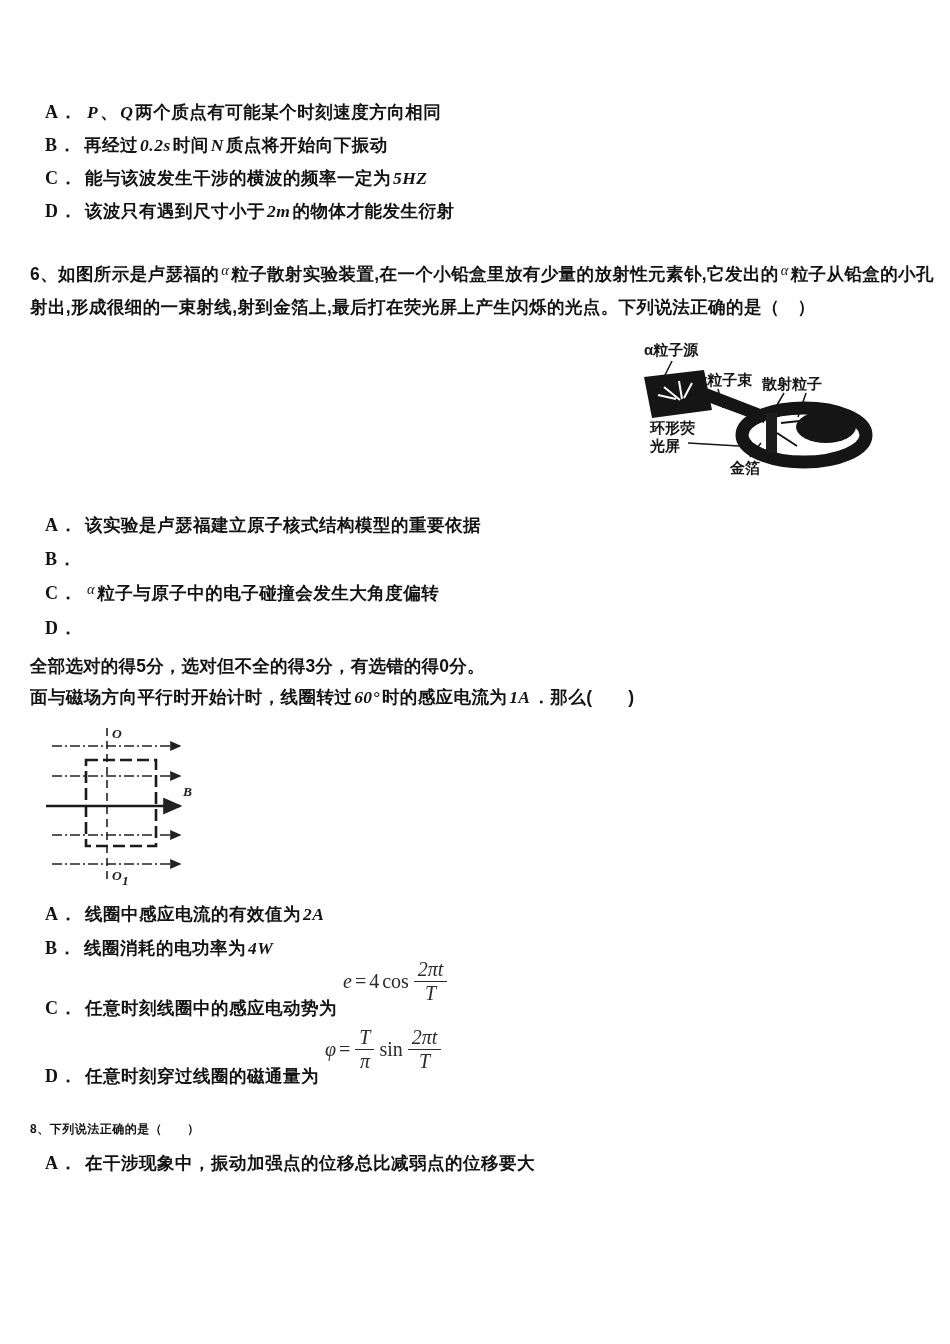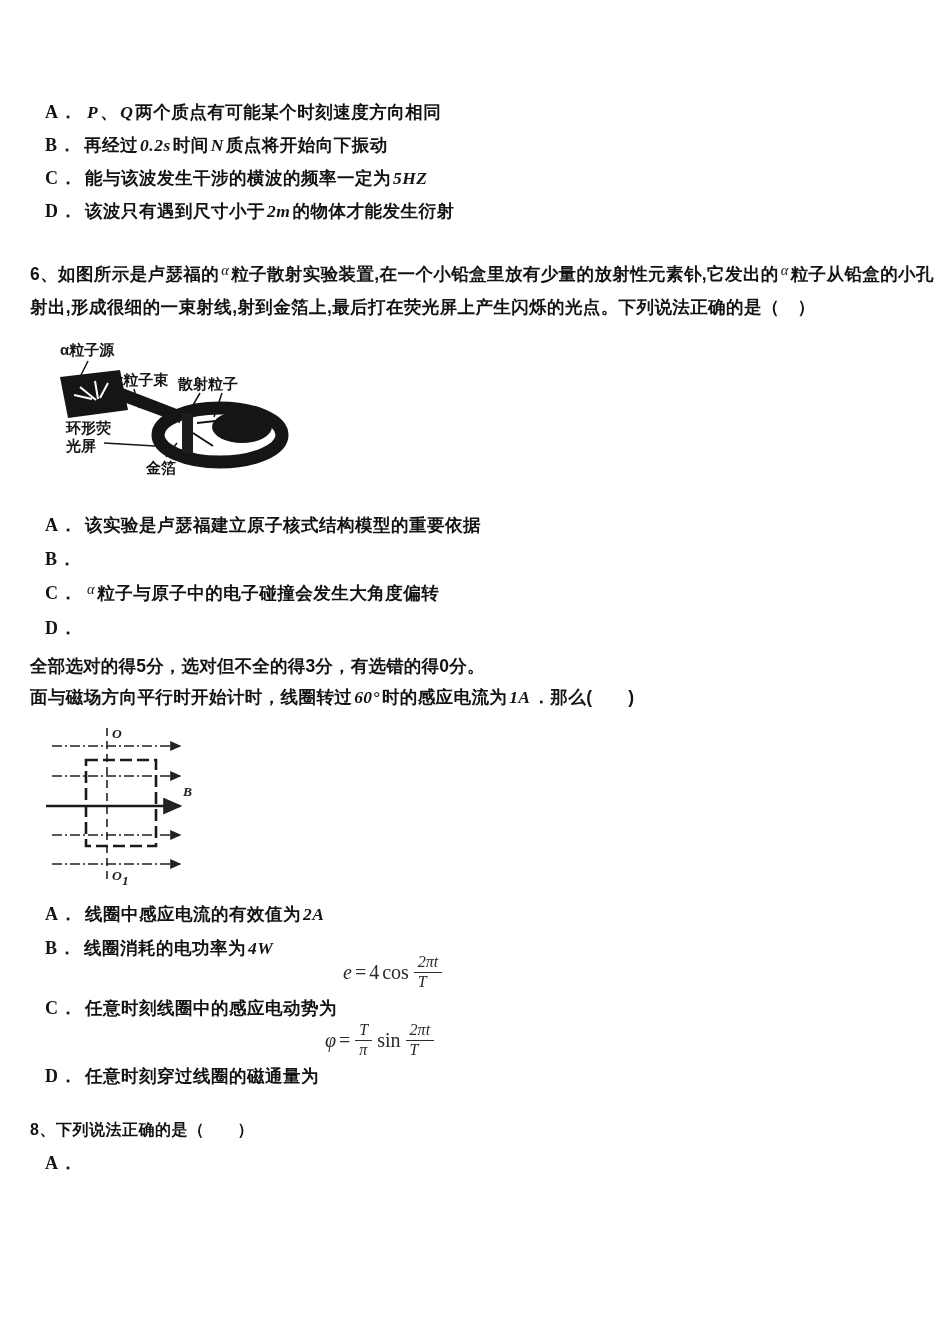--- a/index.html
+++ b/index.html
@@ -46,21 +46,21 @@
   .q-line {
     font-size:17.5px; font-weight:600;
     line-height:32px; letter-spacing:0.4px;
     white-space:nowrap;
   }
   .sect { margin-top:14px; }
   .sect .q-line { line-height:27px; letter-spacing:0.2px; }
   .q7-para .q-line { line-height:34px; }
 
   
-  .fig1 { margin:12px 0 0 0; }
+  .fig1 { margin:12px 0 0 0;text-align:right; }
   .fig2 { margin:0 0 0 4px; }
   svg text.svg-cjk {
     font-family:"Liberation Sans", sans-serif;
     font-size:15px; font-weight:700; fill:#161616;
   }
   svg text.svg-var {
     font-family:"Liberation Serif", serif;
     font-style:italic; font-weight:700;
     font-size:13.5px; fill:#222222;
   }
@@ -73,27 +73,27 @@
   .formula-row { align-items:flex-end; margin-top:14px; margin-bottom:0; height:46px; }
   .formula-row.second { margin-top:22px; }
   .formula {
     display:inline-flex; align-items:center;
     font-family:"Liberation Serif", serif;
     font-size:20px; font-weight:400; color:#2b2b2b;
     position:relative; top:-12px; margin-left:6px; gap:3px;
   }
   .f-var { font-style:italic; }
   .f-rm  { font-style:normal; }
-  .frac  { display:inline-flex; flex-direction:column; align-items:flex-start; line-height:1.15; font-size:16px; margin:16px 2px; }
+  .frac  { display:inline-flex; flex-direction:column; align-items:center; line-height:1.15; font-size:20px; margin:2px 2px; }
   .frac .fr-num { border-bottom:1.6px solid #2b2b2b; padding:0 4px; }
   .frac .fr-den { padding:0 4px; }
 
   .q8 { margin-top:32px; }
   .q8-title {
-    font-size:16px; font-weight:600; line-height:21px;
+    font-size:12px; font-weight:600; line-height:21px;
     letter-spacing:0.5px; margin-bottom:13px;
   }
 </style>
 </head>
 <body>
 
 <div class="page">
 
   <div class="q5-opts">
     <div class="opt">
@@ -240,16 +240,17 @@
           <span class="fr-den f-var">T</span>
         </span>
       </span>
     </div>
   </div>
 
   <div class="q8">
     <div class="q8-title">8、下列说法正确的是（　　）</div>
     <div class="opt">
       <span class="opt-label">A．</span>
+      <span class="opt-text"><span>在干涉现象中，振动加强点的位移总比减弱点的位移要大</span></span>
     </div>
   </div>
 
 </div>
 
 </body></html>

